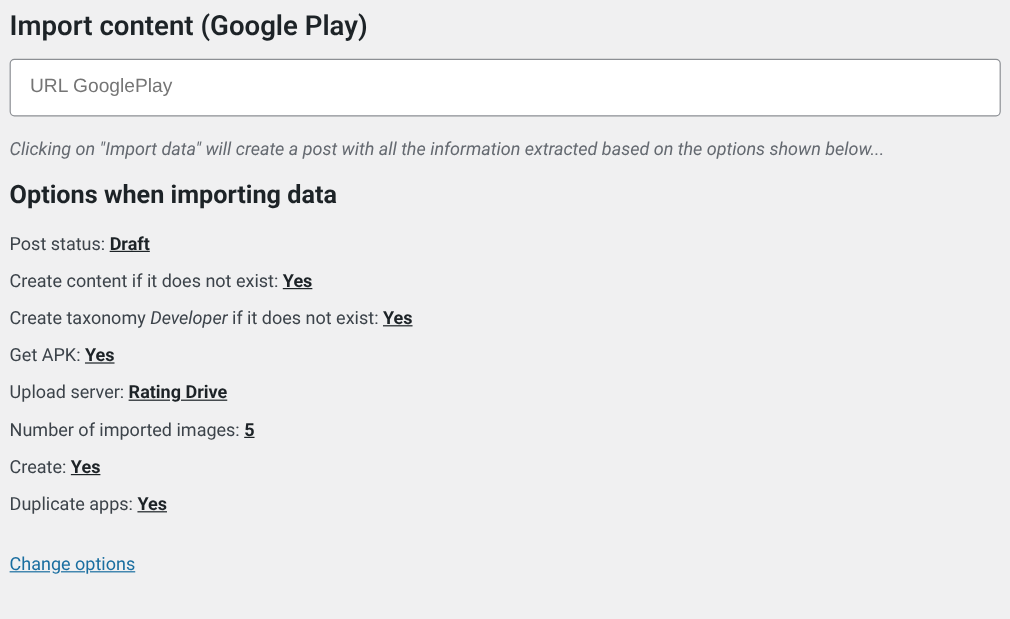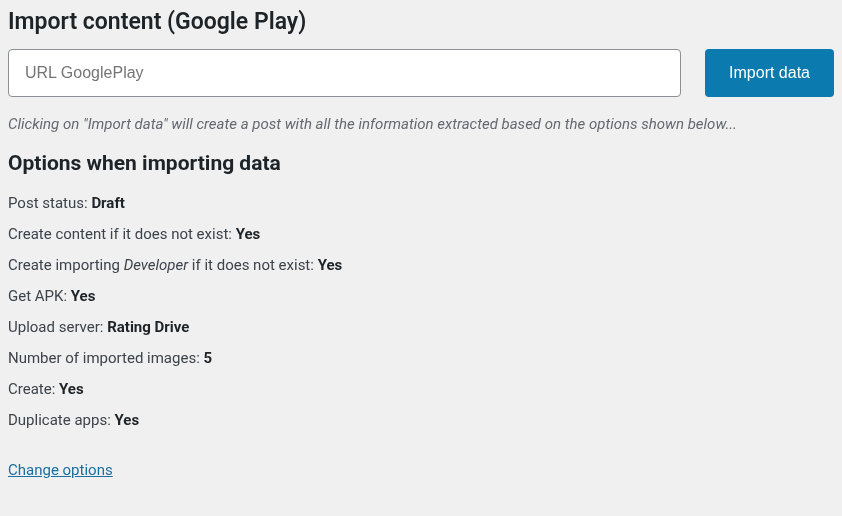--- a/index.html
+++ b/index.html
@@ -63,20 +63,21 @@
     }
     .option-line {
       font-size: 15px;
       color: #3c434a;
       margin-bottom: 10px;
       line-height: 1.4;
     }
     .option-line b {
       font-weight: 700;
       color: #1d2327;
+      text-decoration: underline;
     }
     .option-line em {
       font-style: italic;
     }
     .change-link {
       display: inline-block;
       color: #1a6ea0;
       text-decoration: underline;
       font-size: 15px;
       margin-top: 20px;
@@ -85,37 +86,36 @@
   </style>
 </head>
 <body>
 
 
 
 <h2>Import content (Google Play)</h2>
 
 <div class="input-row">
   <input type="text" class="url-input" placeholder="URL GooglePlay" style="">
-  <button class="import-btn">Import data</button>
 </div>
 
 <p class="hint">Clicking on "Import data" will create a post with all the information extracted based on the options shown below...</p>
 
 <h3>Options when importing data</h3>
 
 <p class="option-line">
   <span>Post status: </span><b>Draft</b>
 </p>
 
 <p class="option-line">
   <span>Create content if it does not exist: </span><b>Yes</b>
 </p>
 
 <p class="option-line">
-  <span>Create importing </span><em>Developer</em><span> if it does not exist: </span><b>Yes</b>
+  <span>Create taxonomy </span><em>Developer</em><span> if it does not exist: </span><b>Yes</b>
 </p>
 
 <p class="option-line">
   <span>Get APK: </span><b>Yes</b>
 </p>
 
 <p class="option-line">
   <span>Upload server: </span><b>Rating Drive</b>
 </p>
 

